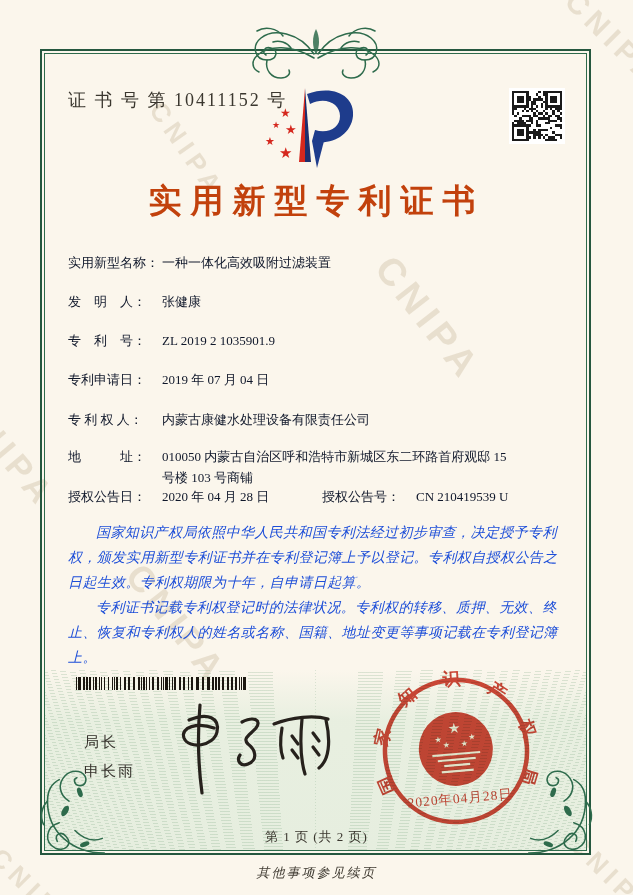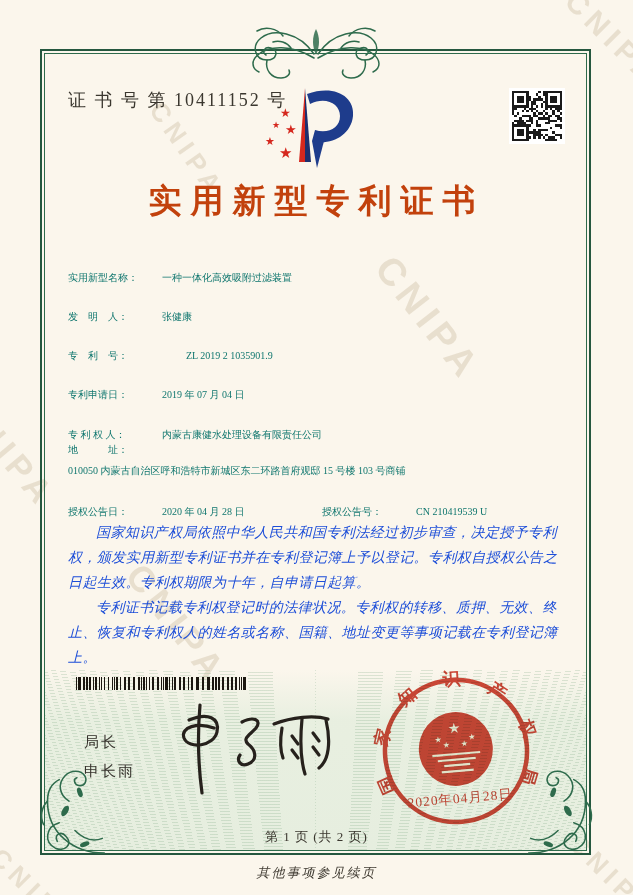--- a/index.html
+++ b/index.html
@@ -49,27 +49,27 @@
     letter-spacing:2px; color:#3b372f;
   }
   .logo { position:absolute; left:258px; top:84px; }
   .qr   { position:absolute; left:509px; top:88px; width:56px; height:56px; background:#fff; padding:3px; }
   .title {
     position:absolute; left:0; right:0; top:179px; text-align:center;
     font-size:33px; font-weight:bold; letter-spacing:9px; color:#c2410c;
   }
   
   .field-row {
-    position:absolute; left:68px; display:flex; font-size:10px;
-    line-height:21px; color:#0f766e; width:500px;margin-top:15px;
+    position:absolute; left:68px; display:flex; font-size:13px;
+    line-height:21px; color:#0f172a; width:500px;
   }
   .f-label { flex:0 0 auto; min-width:94px; white-space:pre; }
   .f-value { flex:1 1 auto; }
-  .r0 { top:252px; } .r1 { top:291px; } .r2 { top:330px;gap:24px; }
-  .r3 { top:369px; } .r4 { top:409px; } .r5 { top:424px; width:452px;flex-direction:column; }
+  .r0 { top:252px; } .r1 { top:291px; } .r2 { top:330px; }
+  .r3 { top:369px; } .r4 { top:409px; } .r5 { top:446px; width:452px; }
   .r6 { top:486px; } .r7 { top:486px; left:322px; width:244px;justify-content:flex-end; }
   
   .legal {
     position:absolute; left:68px; top:520px; width:500px;
     font-style:italic; font-size:14px; line-height:25px; letter-spacing:.4px;
     color:#1d4ed8;
   }
   .legal p { text-indent:2em; }
   
   .barcode { position:absolute; left:76px; top:677px; }

